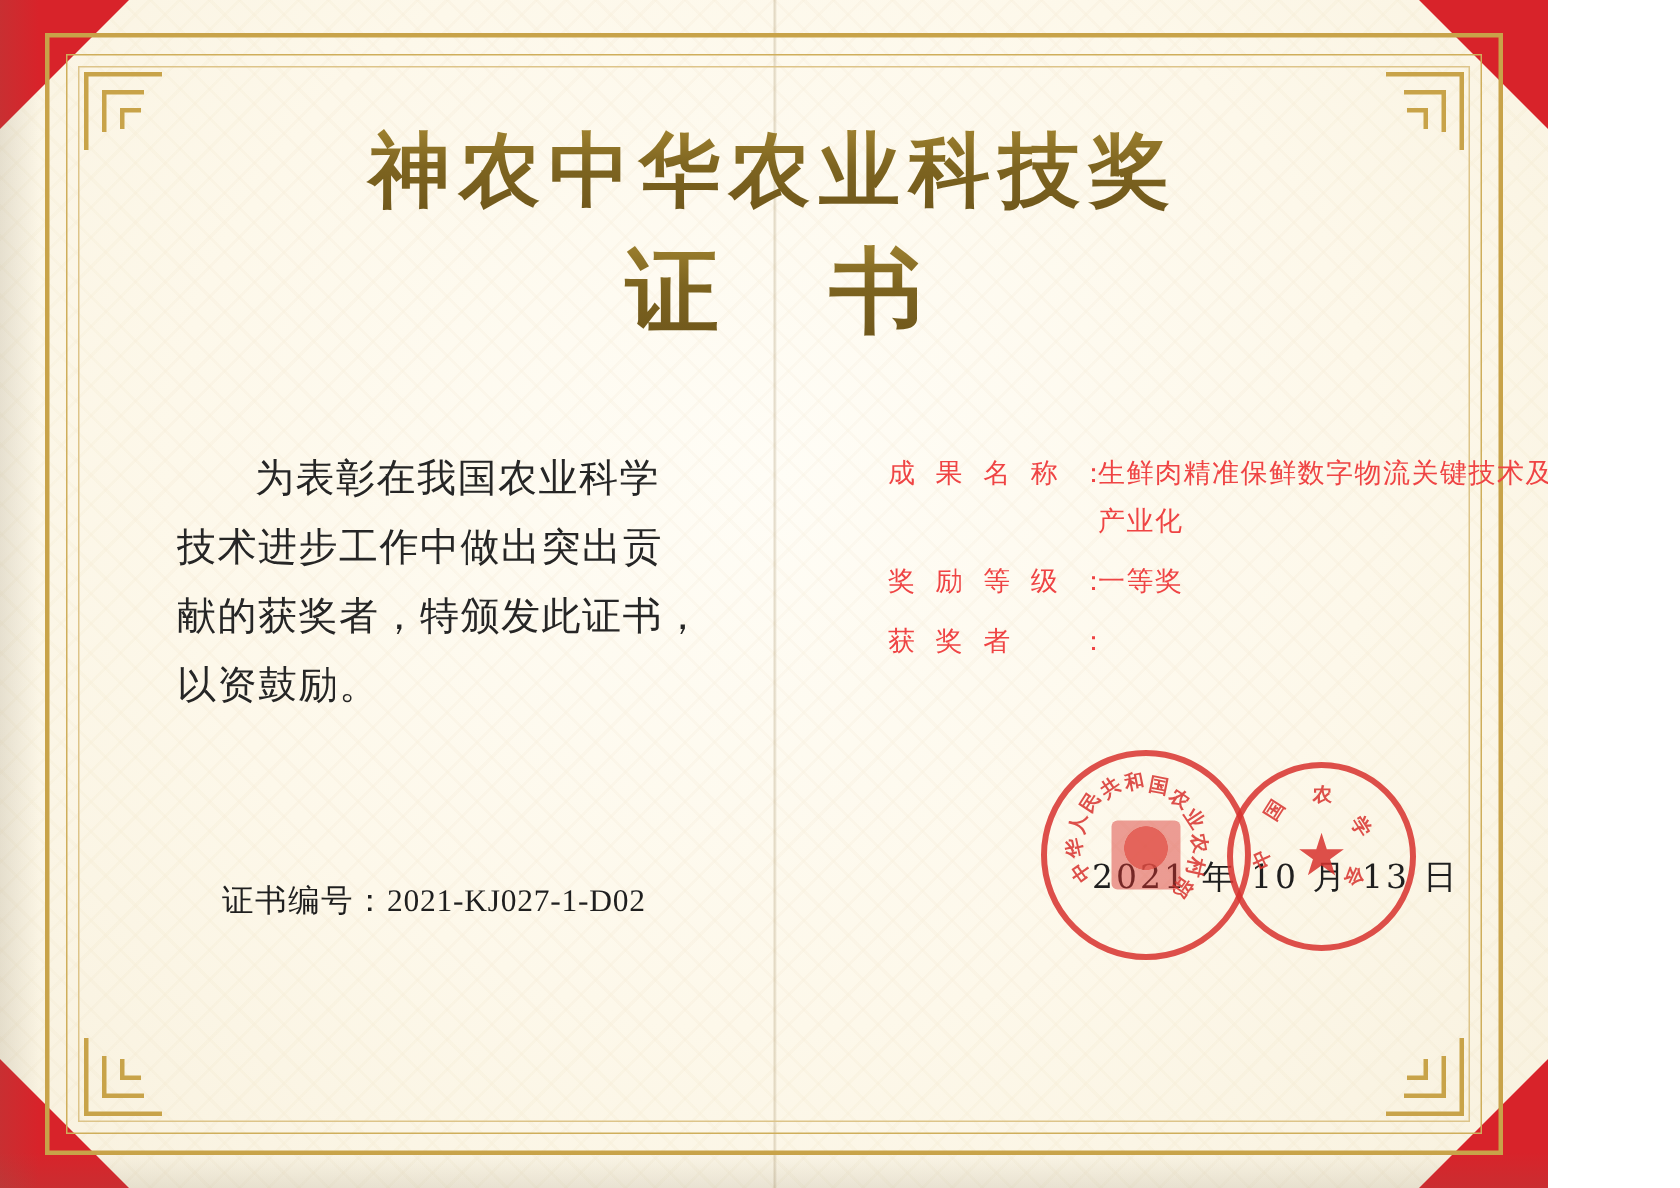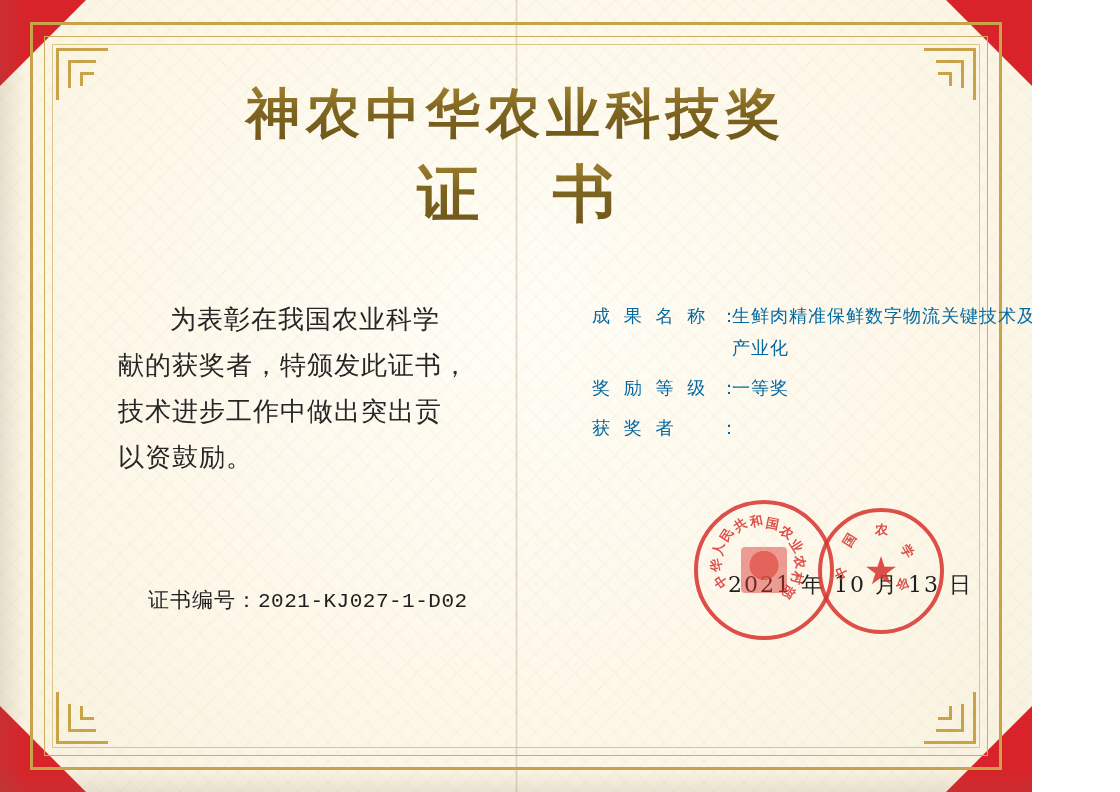--- a/index.html
+++ b/index.html
@@ -139,21 +139,21 @@
   .citation .indent { text-indent: 52px; }
 
   
   .fields {
     position: absolute;
     left: 592px;
     top: 300px;
     width: 450px;
     font-size: 18px;
     line-height: 32px;
-    color: #0369a1;
+    color: #ef4444;
     font-family: "DejaVu Serif", "Liberation Serif", serif;
   }
   .field-row {
     display: flex;
     align-items: flex-start;
     margin-bottom: 8px;
   }
   .field-label {
     flex: 0 0 auto;
     width: 128px;
@@ -169,21 +169,21 @@
   
   .cert-no {
     position: absolute;
     left: 148px;
     top: 586px;
     font-size: 21px;
     color: #1f1f1f;
     letter-spacing: 1px;
     font-family: "DejaVu Serif", "Liberation Serif", serif;
   }
-  .cert-no .num { font-family: Liberation Mono, monospace; letter-spacing: 0.5px; }
+  .cert-no .num { font-family: Liberation Serif, serif; letter-spacing: 0.5px; }
 
   
   .date-line {
     position: absolute;
     left: 728px;
     top: 570px;
     font-size: 22px;
     color: #1f1f1f;
     letter-spacing: 2px;
     font-family: "DejaVu Serif", "Liberation Serif", serif;
@@ -302,22 +302,22 @@
       <i class="v2"></i>
       <i class="h3"></i>
       <i class="v3"></i>
   </div>
 
   <div class="title-main">神农中华农业科技奖</div>
   <div class="title-sub">证 书</div>
 
   <div class="citation">
     <p class="indent">为表彰在我国农业科学</p>
+    <p>技术进步工作中做出突出贡</p>
     <p>献的获奖者，特颁发此证书，</p>
-    <p>技术进步工作中做出突出贡</p>
     <p>以资鼓励。</p>
   </div>
 
   <div class="fields">
     <div class="field-row">
       <span class="field-label">成 果 名 称</span>
       <span class="field-colon">：</span>
       <span class="field-value">生鲜肉精准保鲜数字物流关键技术及产业化</span>
     </div>
     <div class="field-row">

